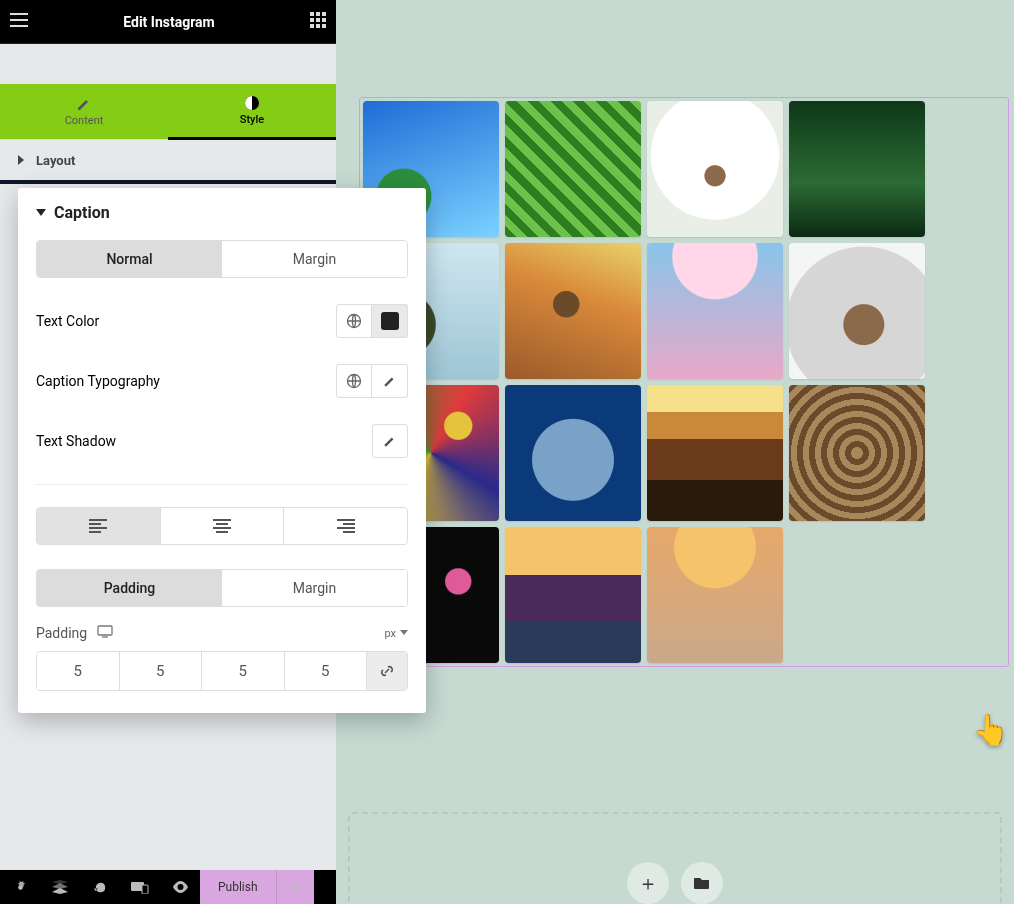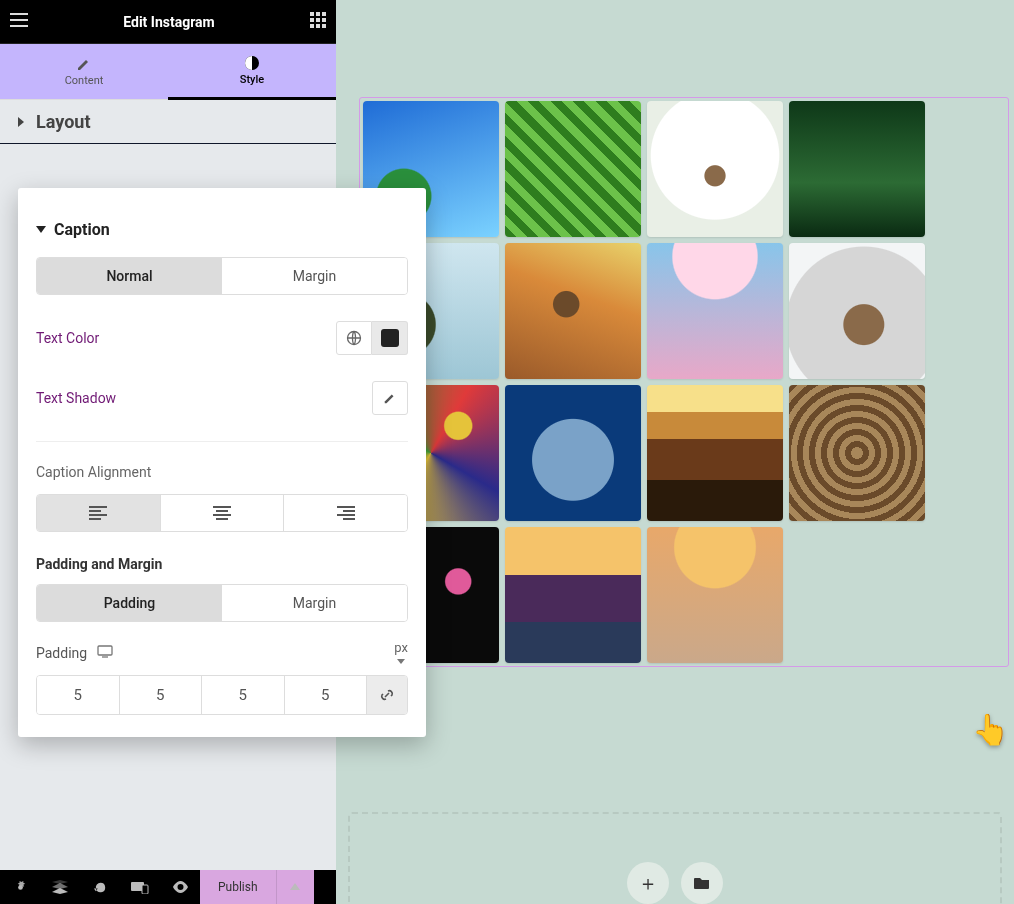--- a/index.html
+++ b/index.html
@@ -13,52 +13,52 @@
   }
   .sidebar-header {
     height: 44px; background: #000; color:#eee; display:flex; align-items:center; justify-content:center;
     padding: 0 10px;
     border-bottom: 1px solid #222;
   }
   .sidebar-header .title { flex:1; text-align:center; font-weight:700; font-size:14px; color:#fff;}
   .sidebar-header svg { fill:#ddd; }
 
   .tabs {
-    display:flex; background:#c4b5fd; border-bottom:1px solid #ddd; height:56px;
+    display:flex; background:#84cc16; border-bottom:1px solid #ddd; height:56px;margin-top:40px;
   }
   .tab {
     flex:1; display:flex; flex-direction:column; align-items:center; justify-content:center;
     font-size:11px; color:#555; cursor:pointer; gap:2px;
   }
   .tab.active { color:#000; font-weight:500; border-bottom:3px solid #000; margin-bottom:-1px; }
 
   .section-collapsed {
-    border-bottom:1px solid #0f172a; font-size:18px; font-weight:700; color:#444;
+    border-bottom:4px solid #0f172a; font-size:13px; font-weight:700; color:#444;
     display:flex; align-items:center; padding: 0 18px; gap:10px; cursor:pointer;
     height:44px; background:#e6e9ec;
   }
 
   
   .panel {
     position: absolute; left: 18px; top: 188px;
     width: 408px; background:#fff; border-radius:3px;
     box-shadow: 0 8px 24px rgba(0,0,0,.25);
-    padding: 32px 18px 22px 18px;
+    padding: 15px 18px 22px 18px;
     z-index: 20;
   }
   .panel-title {
     display:flex; align-items:center; gap:8px; font-weight:700; font-size:16px; color:#222;
     margin-bottom: 18px;
   }
 
   .segmented { display:flex; width:100%; border:1px solid #ddd; border-radius:4px; overflow:hidden; margin-bottom: 26px; }
   .segmented .seg { flex:1; text-align:center; font-size:14px; color:#555; padding:10px 0; cursor:pointer; background:#fff;}
   .segmented .seg.active { background:#dcdcdc; color:#222; font-weight:500; }
 
-  .control-row { display:flex; align-items:center; justify-content:space-between; font-size:14px; color:#701a75; margin-bottom: 26px;}
+  .control-row { display:flex; align-items:center; justify-content:space-between; font-size:14px; color:#000000; margin-bottom: 26px;}
   .control-row .label { flex: 1; }
   .ctrl-group { display:flex; gap:0; }
   .ctrl-btn {
     width:36px; height:34px; border:1px solid #ddd; background:#fff; display:flex; align-items:center; justify-content:center;
     cursor:pointer;
   }
   .ctrl-btn + .ctrl-btn { border-left: none; }
   .ctrl-btn:first-child { border-radius: 3px 0 0 3px; }
   .ctrl-btn:last-child  { border-radius: 0 3px 3px 0; }
   .ctrl-btn.single { border-radius:3px; }
@@ -76,21 +76,21 @@
   .align-btn.active { background:#e2e2e2; }
   .align-glyph { display:flex; flex-direction:column; gap:2px; }
   .al { width:18px; height:2px; background:#555; }
   .al.s { width:12px; }
   .align-left .al.s{ align-self:flex-start;}
   .align-center .al.s{ align-self:center;}
   .align-right .al.s{ align-self:flex-end;}
 
   .dim-head { display:flex; align-items:center; justify-content:space-between; font-size:14px; margin-bottom:10px; color:#555;}
   .dim-head .left { display:flex; align-items:center; gap:10px; }
-  .unit { display:flex; align-items:center; gap:4px; font-size:13px; color:#666; cursor:pointer;flex-direction:column;}
+  .unit { display:flex; align-items:center; gap:4px; font-size:11px; color:#666; cursor:pointer;}
 
   .dim-grid { display:flex; width:100%; border:1px solid #ddd; border-radius:4px; overflow:hidden; }
   .dim-cell { flex:1; display:flex; flex-direction:column; align-items:center; border-right:1px solid #ddd; }
   .dim-cell:last-child { border-right: none; }
   .dim-cell input { border:none; width:100%; text-align:center; font-size:15px; padding: 10px 0; color:#555; outline:none; }
   .dim-cell.link { flex: 0 0 40px; background:#ececec; display:flex; align-items:center; justify-content:center; cursor:pointer;}
   .dim-labels { display:flex; width:100%; }
   .dim-labels span { flex:1; text-align:center; font-size:11px; color:#888; padding:6px 0 0 0;}
   .dim-labels .linkspacer { flex:0 0 40px;}
 
@@ -223,35 +223,50 @@
             <circle cx="8" cy="8" r="6.5"></circle>
             <path d="M1.5 8h13M8 1.5c2 2 2 11 0 13M8 1.5c-2 2-2 11 0 13"></path>
           </svg>
       </div>
       <div class="ctrl-btn solid">
         <div class="swatch"></div>
       </div>
     </div>
   </div>
 
+  <div class="control-row">
+    <span class="label">Caption Typography</span>
+    <div class="ctrl-group">
+      <div class="ctrl-btn">
+        <svg width="16" height="16" viewBox="0 0 16 16" fill="none" stroke="#666" stroke-width="1.3">
+            <circle cx="8" cy="8" r="6.5"></circle>
+            <path d="M1.5 8h13M8 1.5c2 2 2 11 0 13M8 1.5c-2 2-2 11 0 13"></path>
+          </svg>
+      </div>
+      <div class="ctrl-btn">
+        <svg width="14" height="14" viewBox="0 0 16 16" fill="#555">
+            <path d="M2 12l8-8 2 2-8 8H2v-2z"></path>
+          </svg>
+      </div>
+    </div>
+  </div>
 
   <div class="control-row">
     <span class="label">Text Shadow</span>
     <div class="ctrl-group">
       <div class="ctrl-btn single">
         <svg width="14" height="14" viewBox="0 0 16 16" fill="#555">
             <path d="M2 12l8-8 2 2-8 8H2v-2z"></path>
           </svg>
       </div>
     </div>
   </div>
 
   <div class="divider"></div>
 
-  <div class="subhead">Caption Alignment</div>
   <div class="align-row">
     <div class="align-btn active align-left">
       <div class="align-glyph">
           <div class="al"></div>
           <div class="al s"></div>
           <div class="al"></div>
           <div class="al s"></div>
         </div>
     </div>
     <div class="align-btn align-center">
@@ -265,21 +280,20 @@
     <div class="align-btn align-right">
       <div class="align-glyph">
           <div class="al"></div>
           <div class="al s"></div>
           <div class="al"></div>
           <div class="al s"></div>
         </div>
     </div>
   </div>
 
-  <div class="subhead strong">Padding and Margin</div>
 
   <div class="segmented" style="margin-bottom:18px">
     <div class="seg active">Padding</div>
     <div class="seg">Margin</div>
   </div>
 
   <div class="dim-head">
     <div class="left">
       <span>Padding</span>
       <span>

